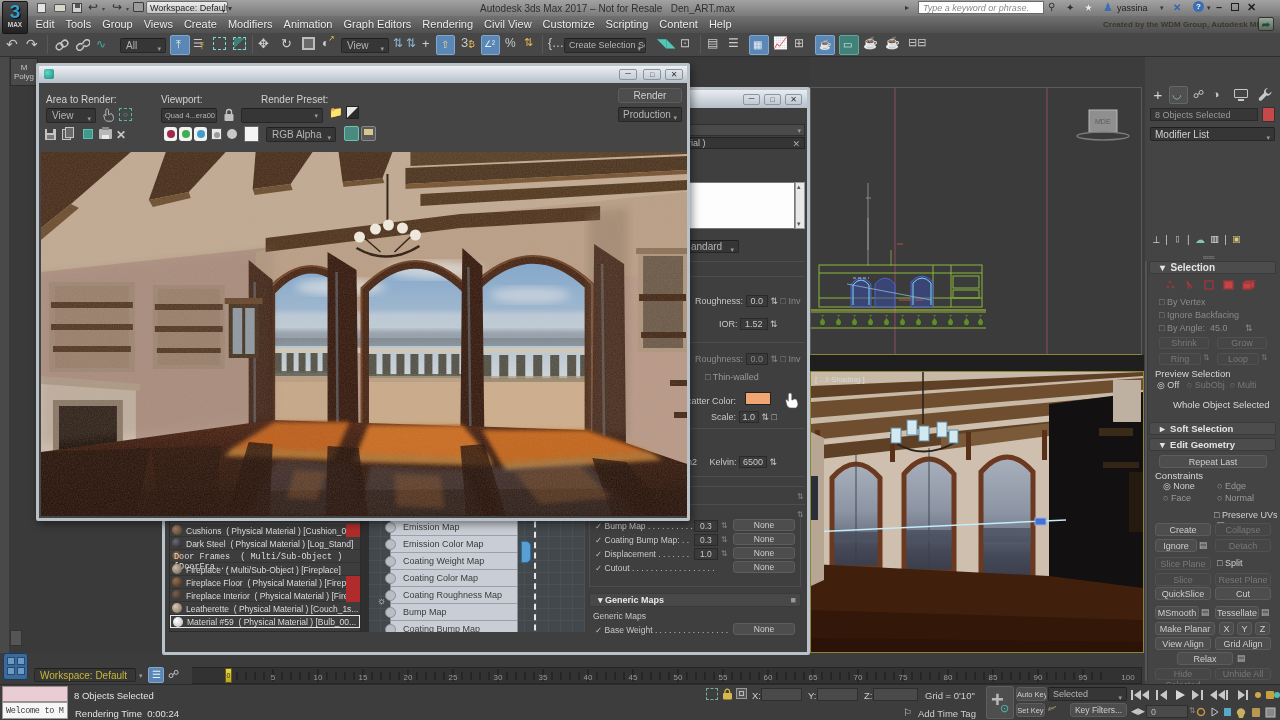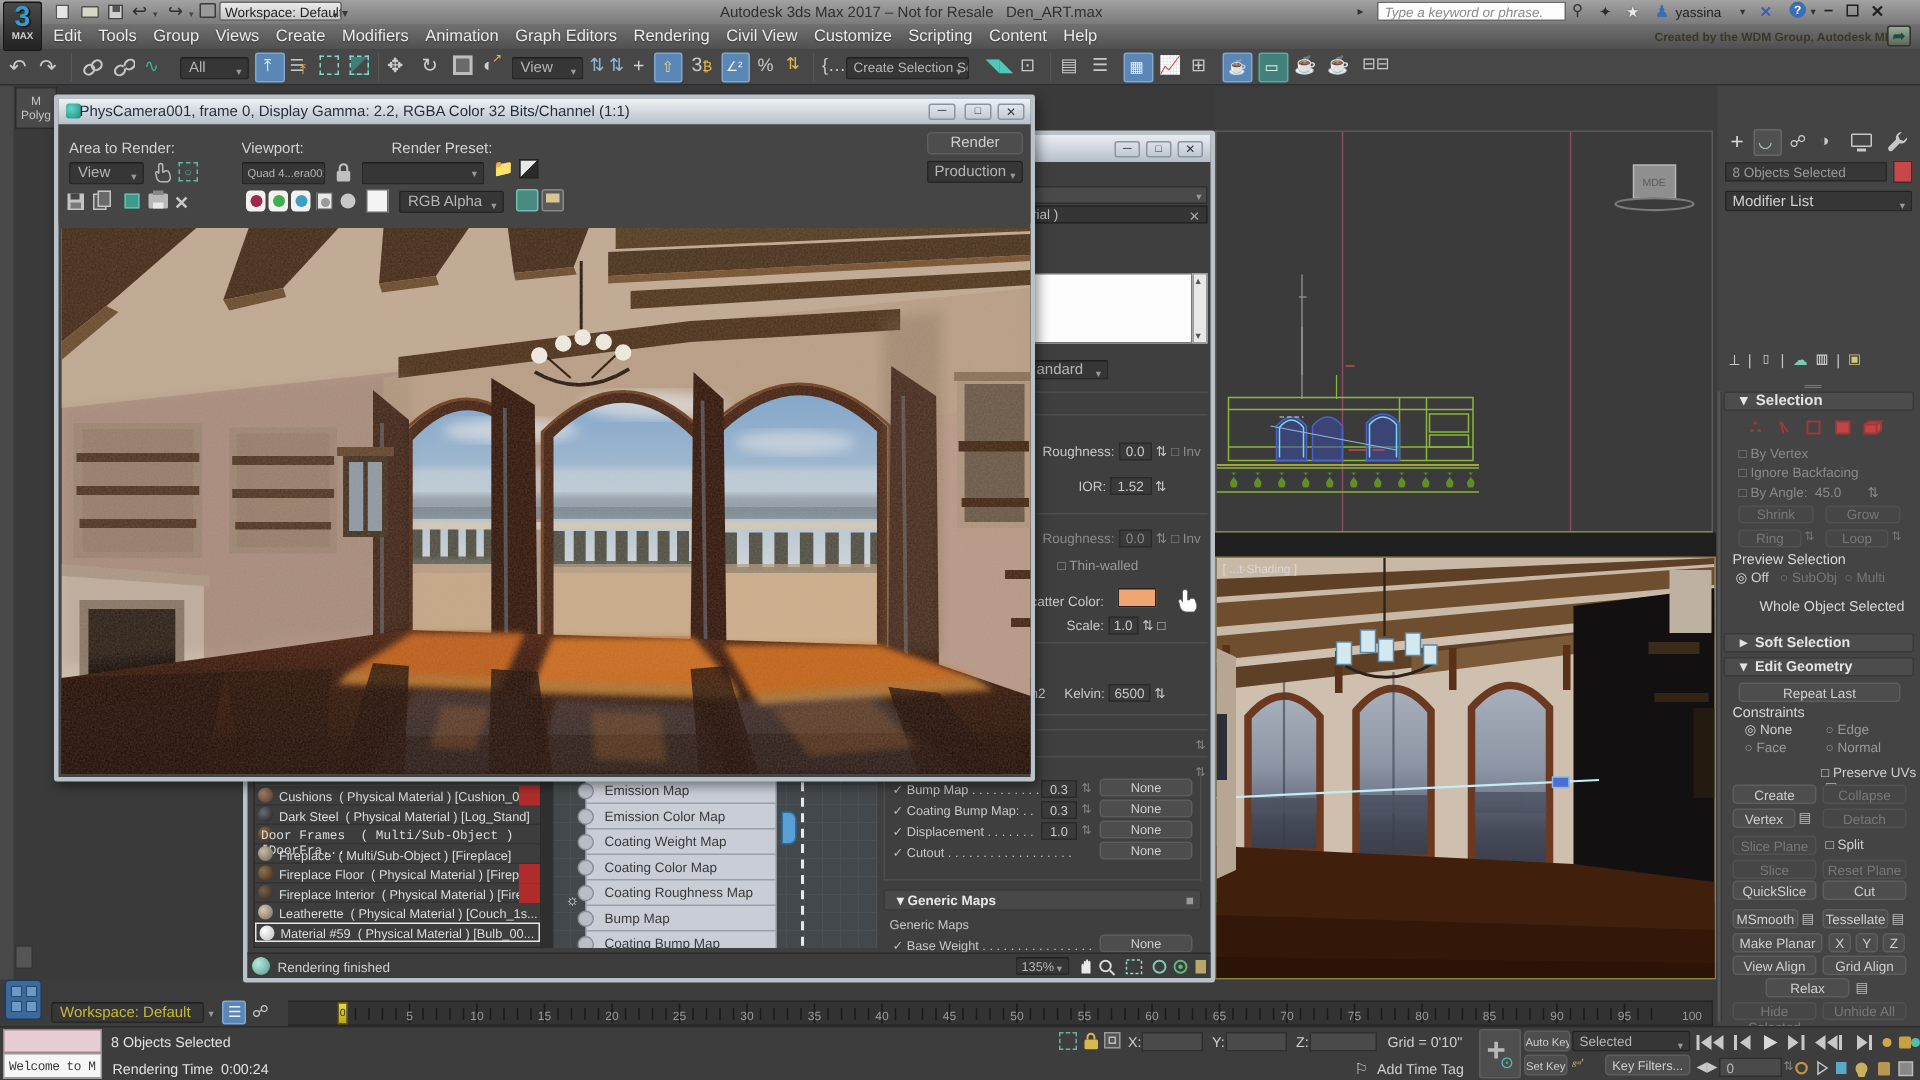--- a/index.html
+++ b/index.html
@@ -223,21 +223,21 @@
     <div class="abs" style="left:4px;top:381px;width:127px;height:13px;background:#4c4c4c;border:1px solid #3a3a3a;border-radius:2px;color:#e4e4e4;font-weight:bold;font-size:9.5px;line-height:12px;padding-left:10px;">▾&nbsp; Edit Geometry</div>
     <div class="btn abs" style="left:14px;top:398px;width:108px;height:13px;line-height:12px;">Repeat Last</div>
     <div class="abs" style="left:10px;top:413px;color:#d8d8d8;font-size:9.5px;">Constraints</div>
     <div class="abs" style="left:18px;top:424px;color:#d0d0d0;font-size:9px;">◎ None</div>
     <div class="abs" style="left:72px;top:424px;color:#9a9a9a;font-size:9px;">○ Edge</div>
     <div class="abs" style="left:18px;top:436px;color:#9a9a9a;font-size:9px;">○ Face</div>
     <div class="abs" style="left:72px;top:436px;color:#9a9a9a;font-size:9px;">○ Normal</div>
     <div class="abs" style="left:24px;top:453px;color:#d0d0d0;font-size:9px;margin-left:45px;">□ Preserve UVs &nbsp;<span style="color:#bbb;">▤</span></div>
     <div class="btn abs" style="left:10px;top:466px;width:56px;height:13px;line-height:12px;">Create</div>
     <div class="btn dis abs" style="left:70px;top:466px;width:56px;height:13px;line-height:12px;">Collapse</div>
-    <div class="btn abs" style="left:10px;top:482px;width:42px;height:13px;line-height:12px;">Vertex</div>
+    <div class="btn abs" style="left:10px;top:482px;width:42px;height:13px;line-height:12px;">Ignore</div>
     <div class="abs" style="left:54px;top:483px;color:#bbb;font-size:9px;">▤</div>
     <div class="btn dis abs" style="left:70px;top:482px;width:56px;height:13px;line-height:12px;">Detach</div>
     <div class="btn dis abs" style="left:10px;top:500px;width:56px;height:13px;line-height:12px;">Slice Plane</div>
     <div class="abs" style="left:72px;top:501px;color:#d0d0d0;font-size:9px;">□ Split</div>
     <div class="btn dis abs" style="left:10px;top:516px;width:56px;height:13px;line-height:12px;">Slice</div>
     <div class="btn dis abs" style="left:70px;top:516px;width:56px;height:13px;line-height:12px;">Reset Plane</div>
     <div class="btn abs" style="left:10px;top:530px;width:56px;height:13px;line-height:12px;">QuickSlice</div>
     <div class="btn abs" style="left:70px;top:530px;width:56px;height:13px;line-height:12px;">Cut</div>
     <div class="btn abs" style="left:10px;top:549px;width:44px;height:13px;line-height:12px;">MSmooth</div>
     <div class="abs" style="left:56px;top:550px;color:#bbb;font-size:9px;">▤</div>
@@ -390,42 +390,26 @@
       <div class="abs" style="left:132px;top:34px;color:#888;font-size:8px;">⇅</div>
       <div class="btn abs" style="left:144px;top:32px;width:62px;height:12px;line-height:11px;font-size:8.5px;">None</div>
       <div class="abs" style="left:6px;top:48px;"><span style="color:#b8b8b8;">✓</span> Cutout . . . . . . . . . . . . . . . . . .</div>
       <div class="btn abs" style="left:144px;top:46px;width:62px;height:12px;line-height:11px;font-size:8.5px;">None</div>
       <div class="abs" style="left:0;top:78px;width:212px;height:14px;background:#484848;border:1px solid #3a3a3a;border-radius:2px;color:#e8e8e8;font-weight:bold;font-size:9px;line-height:13px;padding-left:8px;">▾ Generic Maps<span style="position:absolute;right:4px;color:#999;">■</span></div>
       <div class="abs" style="left:4px;top:96px;">Generic Maps</div>
       <div class="abs" style="left:6px;top:110px;"><span style="color:#b8b8b8;">✓</span> Base Weight . . . . . . . . . . . . . . . .</div>
       <div class="btn abs" style="left:144px;top:108px;width:62px;height:12px;line-height:11px;font-size:8.5px;">None</div>
     </div>
 
-    <div class="abs" style="left:0;top:545px;width:642px;height:17px;background:#3c3c3c;border-top:1px solid #2c2c2c;">
-      <div class="abs" style="left:3px;top:2px;width:12px;height:12px;border-radius:50%;background:radial-gradient(circle at 35% 35%,#bfe8e0,#4a9a8a);"></div>
-      <div class="abs" style="left:20px;top:4px;color:#cfcfcf;font-size:9px;">Rendering finished</div>
-      <div class="dd abs" style="left:512px;top:2px;width:36px;height:12px;line-height:11px;padding-left:3px;font-size:8.5px;">135%<span class="arr" style="top:2px;">▾</span></div>
-      <svg class="abs" style="left:552px;top:2px;" width="88" height="13" viewBox="0 0 88 13">
-        <path d="M4 11 l0 -5 c0 -2 1.5 -2 1.5 0 l0 -2 c0 -2 1.5 -2 1.5 0 l0 -1 c0 -2 1.5 -2 1.5 0 l0 1 c0 -2 1.5 -2 1.5 0 l0 7 Z" fill="#e8e8e8"></path>
-        <circle cx="20" cy="6" r="3.5" fill="none" stroke="#d8d8d8" stroke-width="1.3"></circle>
-          <line x1="23" y1="9" x2="26" y2="12" stroke="#d8d8d8" stroke-width="1.3"></line>
-        <rect x="34" y="2" width="10" height="9" fill="none" stroke="#8fd8c8" stroke-width="1" stroke-dasharray="2,1.5"></rect>
-        <circle cx="56" cy="6.5" r="4" fill="none" stroke="#7fc8b8" stroke-width="1.3"></circle>
-        <circle cx="70" cy="6.5" r="4" fill="none" stroke="#5fb87f" stroke-width="1.3"></circle>
-          <circle cx="70" cy="6.5" r="1.5" fill="#5fb87f"></circle>
-        <rect x="80" y="2" width="7" height="9" fill="#b8a86a"></rect>
-      </svg>
-    </div>
   </div>
 
   <div id="rfw" class="abs" style="left:36px;top:63px;width:654px;height:458px;background:#454545;border:3px solid #b9c1c9;border-radius:2px;box-shadow:2px 3px 8px rgba(0,0,0,0.45);">
 
     <div class="abs" style="left:0;top:0;width:648px;height:17px;background:linear-gradient(#eef1f5,#b6bfc8);">
       <div class="abs" style="left:5px;top:3px;width:10px;height:10px;background:radial-gradient(circle at 35% 35%,#5fd8c8,#1d8a7a);border-radius:2px;"></div>
-      <div class="abs" style="left:14px;top:3px;color:#1f2d3d;font-size:10px;white-space:nowrap;">PhysCamera001, frame 0, Display Gamma: 2.2, RGBA Color 32 Bits/Channel (1:1)</div>
       <div class="abs" style="left:580px;top:3px;width:18px;height:11px;border:1px solid #8a95a2;border-radius:2px;text-align:center;line-height:8px;color:#333;font-size:8px;">─</div>
       <div class="abs" style="left:604px;top:3px;width:18px;height:11px;border:1px solid #8a95a2;border-radius:2px;text-align:center;line-height:10px;color:#333;font-size:7px;">□</div>
       <div class="abs" style="left:626px;top:3px;width:18px;height:11px;border:1px solid #8a95a2;border-radius:2px;text-align:center;line-height:10px;color:#333;font-size:8px;">✕</div>
     </div>
 
     <div class="abs" style="left:0;top:17px;width:648px;height:66px;background:#454545;">
       <div class="lbl abs" style="left:7px;top:11px;">Area to Render:</div>
       <div class="dd abs" style="left:7px;top:25px;width:50px;height:15px;line-height:13px;padding-left:5px;">View<span class="arr">▾</span></div>
       <svg class="abs" style="left:64px;top:25px;" width="13" height="14" viewBox="0 0 13 14">
           <path d="M4 1 c1 0 1.5 0.7 1.5 1.7 l0 4 0.8 0 c0.3 -1.2 3 -1.2 3.3 0 l0.8 2.5 c0.4 1.7 -0.4 3.3 -1.6 4 l-4 0 c-1.6 0 -2.8 -1.2 -3.2 -2.4 l-0.8 -3.2 c-0.2 -1.1 1.1 -1.6 1.6 -0.6 l0.4 0.8 0 -5.1 c0 -1 0.5 -1.7 1.2 -1.7 Z" fill="none" stroke="#b8b8b8" stroke-width="1"></path>

